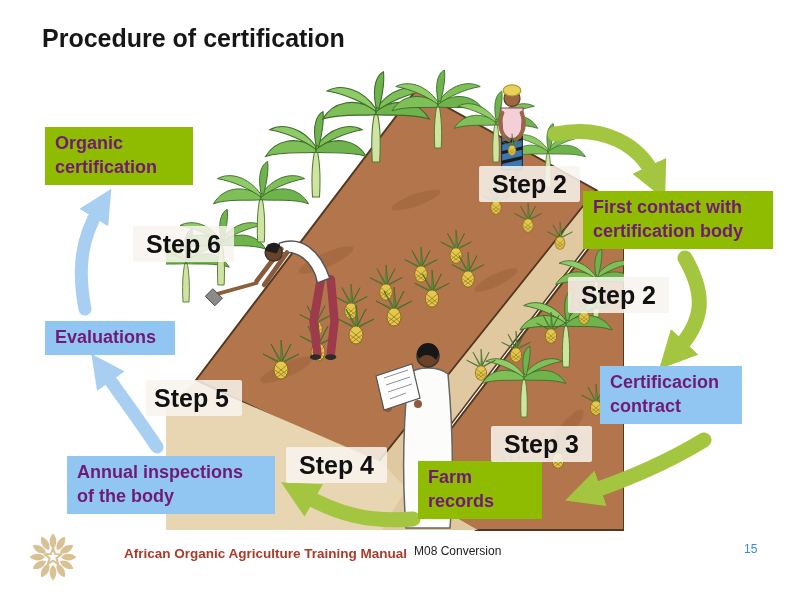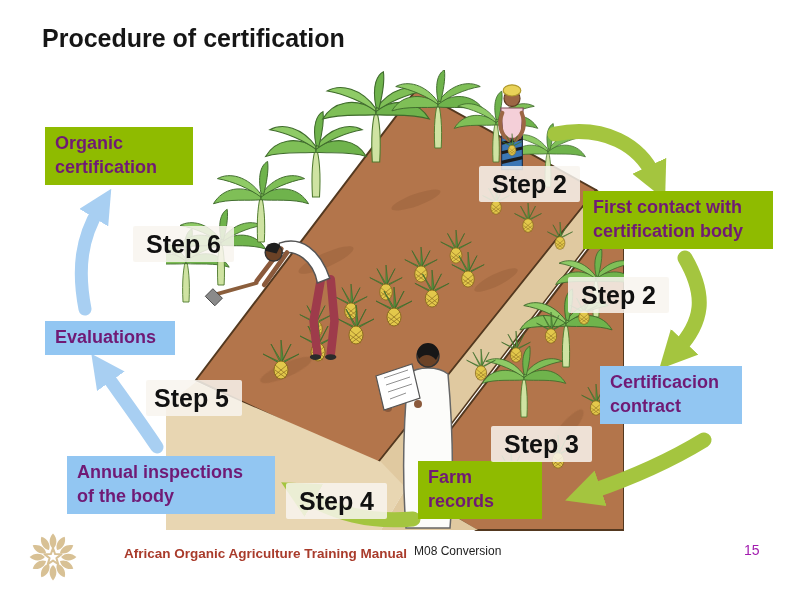--- a/index.html
+++ b/index.html
@@ -12,31 +12,31 @@
        line-height:1.32;color:#701a75;white-space:pre-line;}
   .box.green{background:#8FBB00;}
   .box.blue{background:#92C6F2;}
   .step{position:absolute;font-weight:bold;font-size:25px;color:#111;
         background:rgba(248,245,238,0.85);padding:3px 13px;line-height:1.2;border-radius:2px;}
   #box-organic{left:45px;top:127px;width:148px;}
   #step-6{left:133px;top:226px;}
   #box-eval{left:45px;top:321px;width:130px;}
   #step-5{left:146px;top:380px;padding-left:8px;}
   #box-annual{left:67px;top:456px;width:208px;}
-  #step-4{left:286px;top:447px;margin-top:36px;}
+  #step-4{left:286px;top:447px;}
   #box-farm{left:418px;top:461px;width:124px;}
   #step-3{left:491px;top:426px;}
   #box-cert{left:600px;top:366px;width:142px;}
   #step-2{left:568px;top:277px;}
   #box-first{left:583px;top:191px;width:190px;}
   #step-1{left:479px;top:166px;}
   .footer-logo{position:absolute;left:26px;top:530px;}
   .footer-brand{position:absolute;left:76px;top:546px;font-size:13.5px;font-weight:bold;color:#A93B2B;margin-left:48px;}
   .footer-module{position:absolute;left:414px;top:544px;font-size:12px;color:#222;}
-  .footer-page{position:absolute;left:744px;top:542px;font-size:14px;color:#a21caf;}
+  .footer-page{position:absolute;left:744px;top:542px;font-size:12px;color:#3b82f6;}
 </style>
 </head>
 <body>
 
 <div class="slide">
 
   <div class="title">Procedure of certification</div>
 
   <svg class="illus" viewBox="0 0 458 465">
     <defs>

